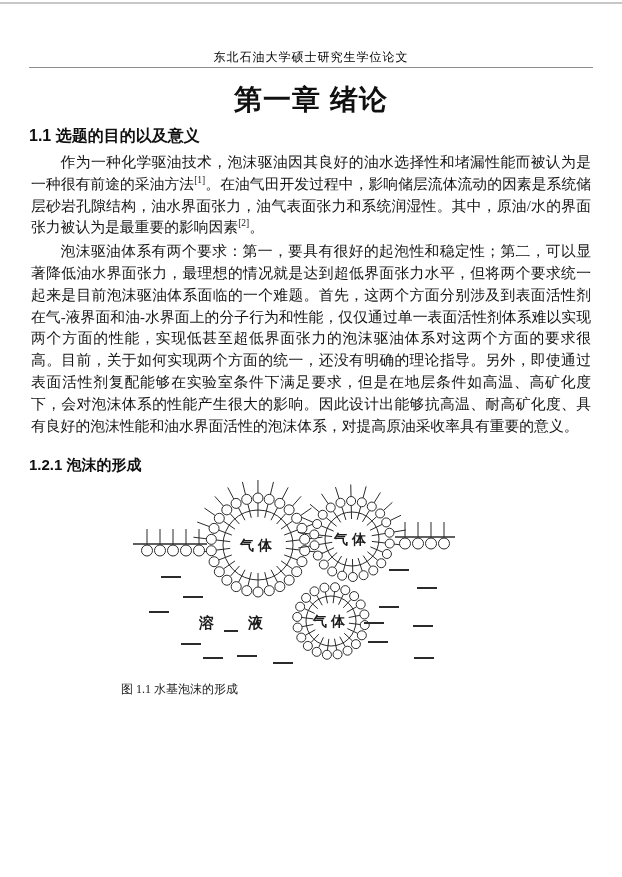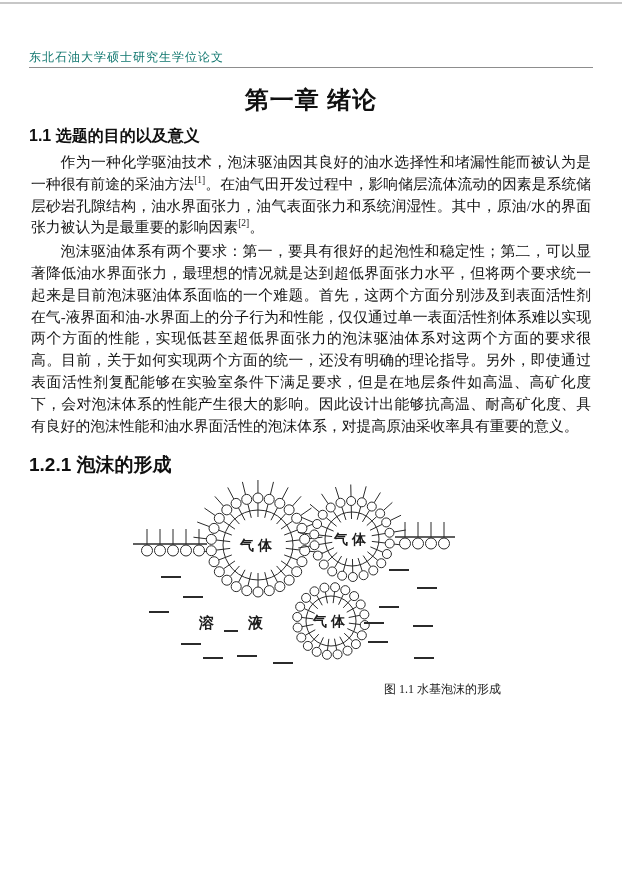--- a/index.html
+++ b/index.html
@@ -3,42 +3,42 @@
 <meta charset="utf-8">
 <style>
   html,body{margin:0;padding:0;background:#ffffff;}
   body{
     width:622px;height:877px;position:relative;overflow:hidden;
     font-family:"Liberation Serif","DejaVu Serif",serif;color:#141414;
   }
   .top-edge{position:absolute;top:2px;left:0;width:622px;height:2px;background:#c7c7c7;}
   .page{padding:0 29px;}
   .running-head{
-    margin-top:50px;text-align:left;font-size:12px;line-height:14px;color:#0f766e;
+    margin-top:50px;text-align:center;font-size:12px;line-height:14px;color:#000000;
     letter-spacing:1px;padding-bottom:3px;border-bottom:1.6px solid #8d8d8d;
   }
   h1.chapter{
     font-family:"Liberation Sans","DejaVu Sans",sans-serif;
-    font-size:24px;line-height:24px;font-weight:bold;text-align:center;
+    font-size:28px;line-height:24px;font-weight:bold;text-align:center;
     margin:20px 0 12px;color:#101010;letter-spacing:1px;
   }
   h2.sec{
     font-family:"Liberation Sans","DejaVu Sans",sans-serif;
     font-size:16px;line-height:20px;font-weight:bold;margin:14px 0 6px;color:#101010;
   }
   h3.subsec{
     font-family:"Liberation Sans","DejaVu Sans",sans-serif;
-    font-size:19px;line-height:19px;font-weight:bold;margin:18px 0 6px;color:#101010;
+    font-size:15px;line-height:19px;font-weight:bold;margin:18px 0 6px;color:#101010;
   }
   p.body-par{
     font-size:14.8px;line-height:21.8px;text-align:justify;text-indent:2em;margin:2px;
   }
   p.body-par sup{font-size:9.5px;line-height:0;}
   .figure-wrap{width:380px;margin:6px auto 0;}
-  .fig-caption{text-align:right;font-size:12px;line-height:14px;margin-top:6px;color:#1a1a1a;}
+  .fig-caption{text-align:left;font-size:12px;line-height:14px;margin-top:6px;color:#1a1a1a;}
   svg text.fig-label{
     font-size:14px;font-weight:bold;letter-spacing:4px;fill:#1c1c1c;
     font-family:"Liberation Serif","DejaVu Serif",serif;
   }
   svg text.fig-sol{
     font-size:15px;font-weight:bold;letter-spacing:34px;fill:#1c1c1c;
     font-family:"Liberation Serif","DejaVu Serif",serif;
   }
 </style>
 </head>

